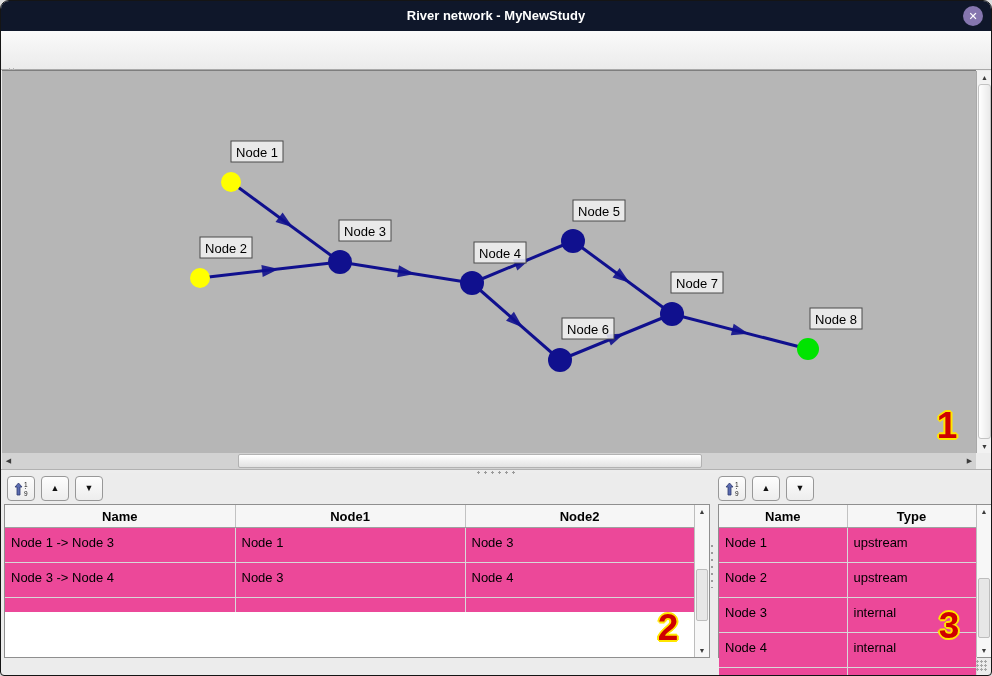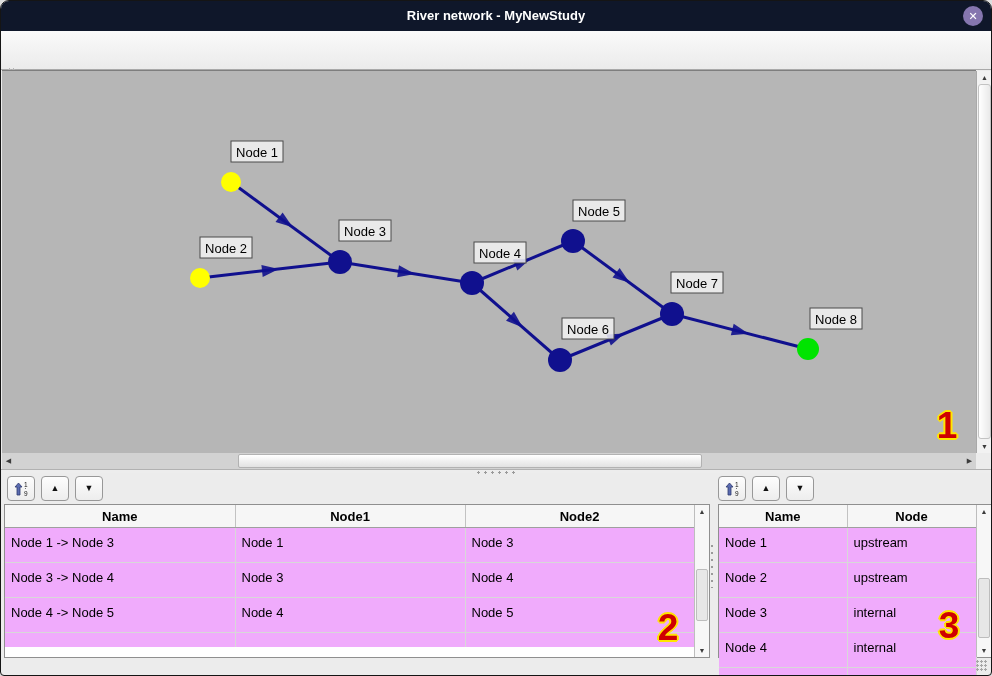--- a/index.html
+++ b/index.html
@@ -69,21 +69,21 @@
     box-sizing:border-box; text-align:center; cursor:pointer; }
   .mini-btn .tri { font-size:9px; color:#111; line-height:23px; }
   
   .tablebox { position:absolute; top:503px; height:154px; background:#ffffff;
     border:1px solid #8f8f8f; box-sizing:border-box; }
   .tablebox.links { left:3px; width:706px; }
   .tablebox.nodes { left:717px; width:274px; }
   table.grid { border-collapse:collapse; table-layout:fixed; font-size:13px; color:#000; }
   table.grid th { height:20px; font-weight:bold; text-align:center; background:#f6f6f6;
     border-bottom:1px solid #9f9f9f; border-right:1px solid #c2c2c2; overflow:hidden; white-space:nowrap; }
-  table.grid td { height:29px; background:#f0abfc; border-bottom:1px solid #d8d8d8;
+  table.grid td { height:29px; background:#ec4899; border-bottom:1px solid #d8d8d8;
     border-right:1px solid #d8d8d8; padding:0 0 5px 6px; overflow:hidden; white-space:nowrap; }
   table.grid tr.partial td { height:9px; border-bottom:none; }
   .tbl-scroll { position:absolute; right:0; top:0; bottom:0; width:15px;
     background:#f7f7f7; border-left:1px solid #bdbdbd; box-sizing:border-box; }
   .tbl-scroll .thumb { position:absolute; left:1px; right:1px;
     background:#e7e7e7; border:1px solid #bdbdbd; border-radius:2px; }
   .tbl-scroll.links-sb .thumb { top:42%; height:33%; }
   .tbl-scroll.nodes-sb .thumb { top:48%; height:38%; }
   
   .ann { position:absolute; transform:translate(-50%,-50%); font-size:37px; font-weight:bold;
@@ -258,25 +258,20 @@
           <tr>
             <td>Node 1 -&gt; Node 3</td>
             <td>Node 1</td>
             <td>Node 3</td>
           </tr>
           <tr>
             <td>Node 3 -&gt; Node 4</td>
             <td>Node 3</td>
             <td>Node 4</td>
           </tr>
-          <tr>
-            <td>Node 4 -&gt; Node 5</td>
-            <td>Node 4</td>
-            <td>Node 5</td>
-          </tr>
           <tr class="partial">
             <td></td>
             <td></td>
             <td></td>
           </tr>
         </tbody>
     </table>
     <div class="tbl-scroll links-sb">
       <div class="arrow-btn up"><span>▲</span></div>
       <div class="thumb"></div>
@@ -288,21 +283,21 @@
 
   <div class="tablebox nodes">
     <table class="grid" id="nodes-table" style="width:257px">
       <colgroup>
           <col style="width:128px">
           <col style="width:129px">
         </colgroup>
       <thead>
           <tr>
             <th>Name</th>
-            <th>Node</th>
+            <th>Type</th>
           </tr>
         </thead>
       <tbody>
           <tr>
             <td>Node 1</td>
             <td>upstream</td>
           </tr>
           <tr>
             <td>Node 2</td>
             <td>upstream</td>

